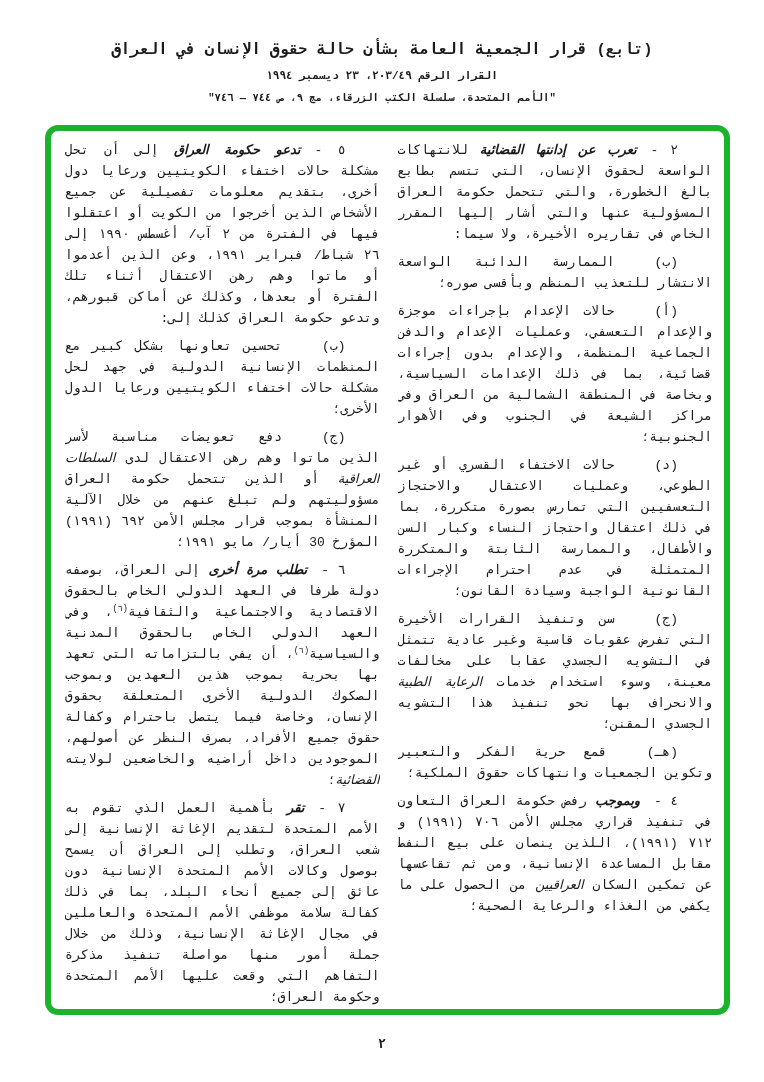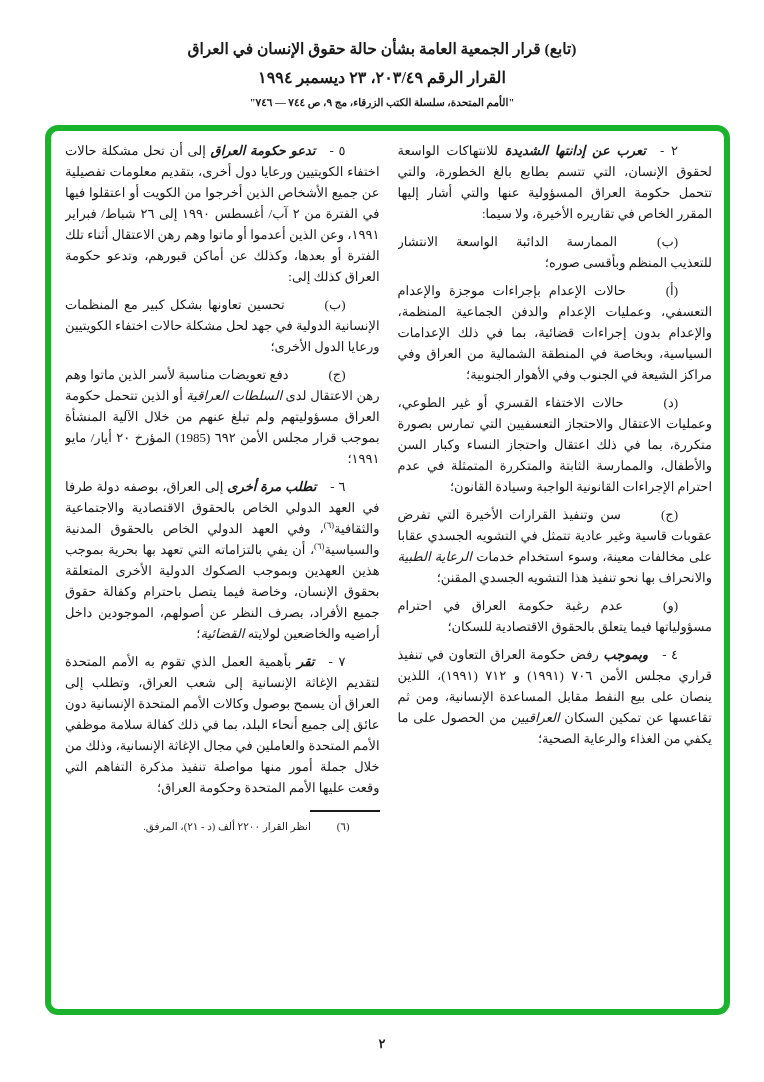--- a/index.html
+++ b/index.html
@@ -1,27 +1,27 @@
 <!DOCTYPE html>
 <html lang="ar" dir="rtl"><head>
 <meta charset="utf-8">
 <style>
   html, body { margin:0; padding:0; background:#ffffff; }
   .page {
     position:relative;
     width:764px; height:1082px;
     background:#ffffff;
-    font-family:Liberation Serif, serif;
+    font-family:Liberation Mono, monospace;
     direction:rtl;
     color:#1a1a1a;
     overflow:hidden;
   }
   .doc-header { text-align:center; padding-top:40px; }
   .title1 { font-size:15.5px; font-weight:bold; }
-  .title2 { font-size:16px; font-weight:bold; margin-top:10px; }
+  .title2 { font-size:11px; font-weight:bold; margin-top:10px; }
   .source { font-size:10.5px; font-weight:bold; margin-top:9px; letter-spacing:0.2px; }
 
   .green-box {
     position:absolute;
     left:45px; top:125px;
     width:685px; height:890px;
     box-sizing:border-box;
     border:6px solid #1cb32c;
     border-radius:13px;
     padding:9px 12px 0 14px;
@@ -71,33 +71,33 @@
 
   <header class="doc-header">
     <div class="title1">(تابع) قرار الجمعية العامة بشأن حالة حقوق الإنسان في العراق</div>
     <div class="title2">القرار الرقم ٢٠٣/٤٩، ٢٣ ديسمبر ١٩٩٤</div>
     <div class="source">"الأمم المتحدة، سلسلة الكتب الزرقاء، مج ٩، ص ٧٤٤ — ٧٤٦"</div>
   </header>
 
   <div class="green-box" style="border-color: rgb(28, 179, 44);">
     <div class="cols">
       <section class="col" id="col-right">
-          <p class="para"><span class="marker">٢ -</span><span class="bold">تعرب عن إدانتها الشديدة</span><span> للانتهاكات الواسعة لحقوق الإنسان، التي تتسم بطابع بالغ الخطورة، والتي تتحمل حكومة العراق المسؤولية عنها والتي أشار إليها المقرر الخاص في تقاريره الأخيرة، ولا سيما:</span></p>
+          <p class="para"><span class="marker">٢ -</span><span class="bold">تعرب عن إدانتها القضائية</span><span> للانتهاكات الواسعة لحقوق الإنسان، التي تتسم بطابع بالغ الخطورة، والتي تتحمل حكومة العراق المسؤولية عنها والتي أشار إليها المقرر الخاص في تقاريره الأخيرة، ولا سيما:</span></p>
           <p class="para lettered"><span class="marker">(ب)</span><span>الممارسة الدائبة الواسعة الانتشار للتعذيب المنظم وبأقسى صوره؛</span></p>
           <p class="para lettered"><span class="marker">(أ)</span><span>حالات الإعدام بإجراءات موجزة والإعدام التعسفي، وعمليات الإعدام والدفن الجماعية المنظمة، والإعدام بدون إجراءات قضائية، بما في ذلك الإعدامات السياسية، وبخاصة في المنطقة الشمالية من العراق وفي مراكز الشيعة في الجنوب وفي الأهوار الجنوبية؛</span></p>
           <p class="para lettered"><span class="marker">(د)</span><span>حالات الاختفاء القسري أو غير الطوعي، وعمليات الاعتقال والاحتجاز التعسفيين التي تمارس بصورة متكررة، بما في ذلك اعتقال واحتجاز النساء وكبار السن والأطفال، والممارسة الثابتة والمتكررة المتمثلة في عدم احترام الإجراءات القانونية الواجبة وسيادة القانون؛</span></p>
           <p class="para lettered"><span class="marker">(ج)</span><span>سن وتنفيذ القرارات الأخيرة التي تفرض عقوبات قاسية وغير عادية تتمثل في التشويه الجسدي عقابا على مخالفات معينة، وسوء استخدام خدمات </span><span class="italic">الرعاية الطبية</span><span> والانحراف بها نحو تنفيذ هذا التشويه الجسدي المقنن؛</span></p>
-          <p class="para lettered"><span class="marker">(و)</span><span>عدم رغبة حكومة العراق في احترام مسؤولياتها فيما يتعلق بالحقوق الاقتصادية للسكان؛</span></p>
+          <p class="para lettered"><span class="marker">(هـ)</span><span>قمع حرية الفكر والتعبير وتكوين الجمعيات وانتهاكات حقوق الملكية؛</span></p>
           <p class="para"><span class="marker">٤ -</span><span class="bold">وبموجب</span><span> رفض حكومة العراق التعاون في تنفيذ قراري مجلس الأمن ٧٠٦ (١٩٩١) و ٧١٢ (١٩٩١)، اللذين ينصان على بيع النفط مقابل المساعدة الإنسانية، ومن ثم تقاعسها عن تمكين السكان </span><span class="italic">العراقيين</span><span> من الحصول على ما يكفي من الغذاء والرعاية الصحية؛</span></p>
         </section>
       <section class="col">
         <div id="col-left">
             <p class="para"><span class="marker">٥ -</span><span class="bold">تدعو حكومة العراق</span><span> إلى أن تحل مشكلة حالات اختفاء الكويتيين ورعايا دول أخرى، بتقديم معلومات تفصيلية عن جميع الأشخاص الذين أخرجوا من الكويت أو اعتقلوا فيها في الفترة من ٢ آب/ أغسطس ١٩٩٠ إلى ٢٦ شباط/ فبراير ١٩٩١، وعن الذين أعدموا أو ماتوا وهم رهن الاعتقال أثناء تلك الفترة أو بعدها، وكذلك عن أماكن قبورهم، وتدعو حكومة العراق كذلك إلى:</span></p>
             <p class="para lettered"><span class="marker">(ب)</span><span>تحسين تعاونها بشكل كبير مع المنظمات الإنسانية الدولية في جهد لحل مشكلة حالات اختفاء الكويتيين ورعايا الدول الأخرى؛</span></p>
-            <p class="para lettered"><span class="marker">(ج)</span><span>دفع تعويضات مناسبة لأسر الذين ماتوا وهم رهن الاعتقال لدى </span><span class="italic">السلطات العراقية</span><span> أو الذين تتحمل حكومة العراق مسؤوليتهم ولم تبلغ عنهم من خلال الآلية المنشأة بموجب قرار مجلس الأمن ٦٩٢ (1985) المؤرخ ٢٠ أيار/ مايو ١٩٩١؛</span></p>
+            <p class="para lettered"><span class="marker">(ج)</span><span>دفع تعويضات مناسبة لأسر الذين ماتوا وهم رهن الاعتقال لدى </span><span class="italic">السلطات العراقية</span><span> أو الذين تتحمل حكومة العراق مسؤوليتهم ولم تبلغ عنهم من خلال الآلية المنشأة بموجب قرار مجلس الأمن ٦٩٢ (١٩٩١) المؤرخ 30 أيار/ مايو ١٩٩١؛</span></p>
             <p class="para"><span class="marker">٦ -</span><span class="bold">تطلب مرة أخرى</span><span> إلى العراق، بوصفه دولة طرفا في العهد الدولي الخاص بالحقوق الاقتصادية والاجتماعية والثقافية</span><span class="sup">(٦)</span><span>، وفي العهد الدولي الخاص بالحقوق المدنية والسياسية</span><span class="sup">(٦)</span><span>، أن يفي بالتزاماته التي تعهد بها بحرية بموجب هذين العهدين وبموجب الصكوك الدولية الأخرى المتعلقة بحقوق الإنسان، وخاصة فيما يتصل باحترام وكفالة حقوق جميع الأفراد، بصرف النظر عن أصولهم، الموجودين داخل أراضيه والخاضعين لولايته </span><span class="italic">القضائية</span><span>؛</span></p>
             <p class="para"><span class="marker">٧ -</span><span class="bold">تقر</span><span> بأهمية العمل الذي تقوم به الأمم المتحدة لتقديم الإغاثة الإنسانية إلى شعب العراق، وتطلب إلى العراق أن يسمح بوصول وكالات الأمم المتحدة الإنسانية دون عائق إلى جميع أنحاء البلد، بما في ذلك كفالة سلامة موظفي الأمم المتحدة والعاملين في مجال الإغاثة الإنسانية، وذلك من خلال جملة أمور منها مواصلة تنفيذ مذكرة التفاهم التي وقعت عليها الأمم المتحدة وحكومة العراق؛</span></p>
           </div>
         <div class="footnote-sep"></div>
         <div class="footnote">
           <span class="fn-marker">(٦)</span><span class="fn-text">انظر القرار ٢٢٠٠ ألف (د - ٢١)، المرفق.</span>
         </div>
       </section>
     </div>
   </div>

